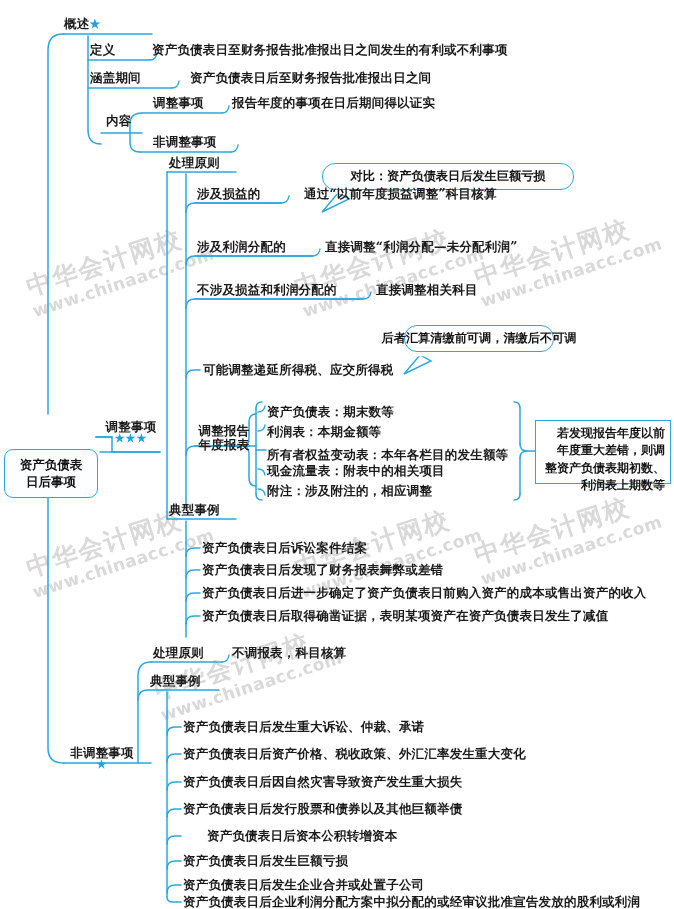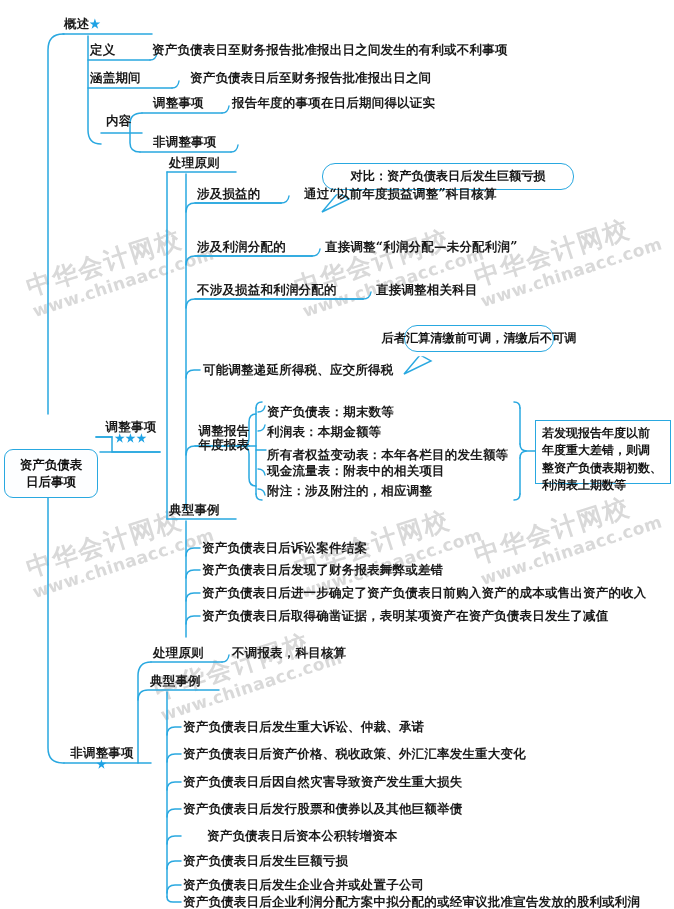--- a/index.html
+++ b/index.html
@@ -316,21 +316,21 @@
   <div class="lbl t13" style="left:267px;top:448px;">
     <span>所有者权益变动表：本年各栏目的发生额等</span>
   </div>
   <div class="lbl t13" style="left:267px;top:464px;">
     <span>现金流量表：附表中的相关项目</span>
   </div>
   <div class="lbl t13" style="left:267px;top:484px;">
     <span>附注：涉及附注的，相应调整</span>
   </div>
 
-  <div class="sidebox" style="left:535px;top:420px;width:136px;height:64px;">
+  <div class="sidebox" style="left:535px;top:420px;width:136px;height:64px;text-align:right;">
     <div>若发现报告年度以前</div>
     <div>年度重大差错，则调</div>
     <div>整资产负债表期初数、</div>
     <div>利润表上期数等</div>
   </div>
 
   <div class="lbl t13" style="left:169px;top:503px;">
     <span>典型事例</span>
   </div>
 

